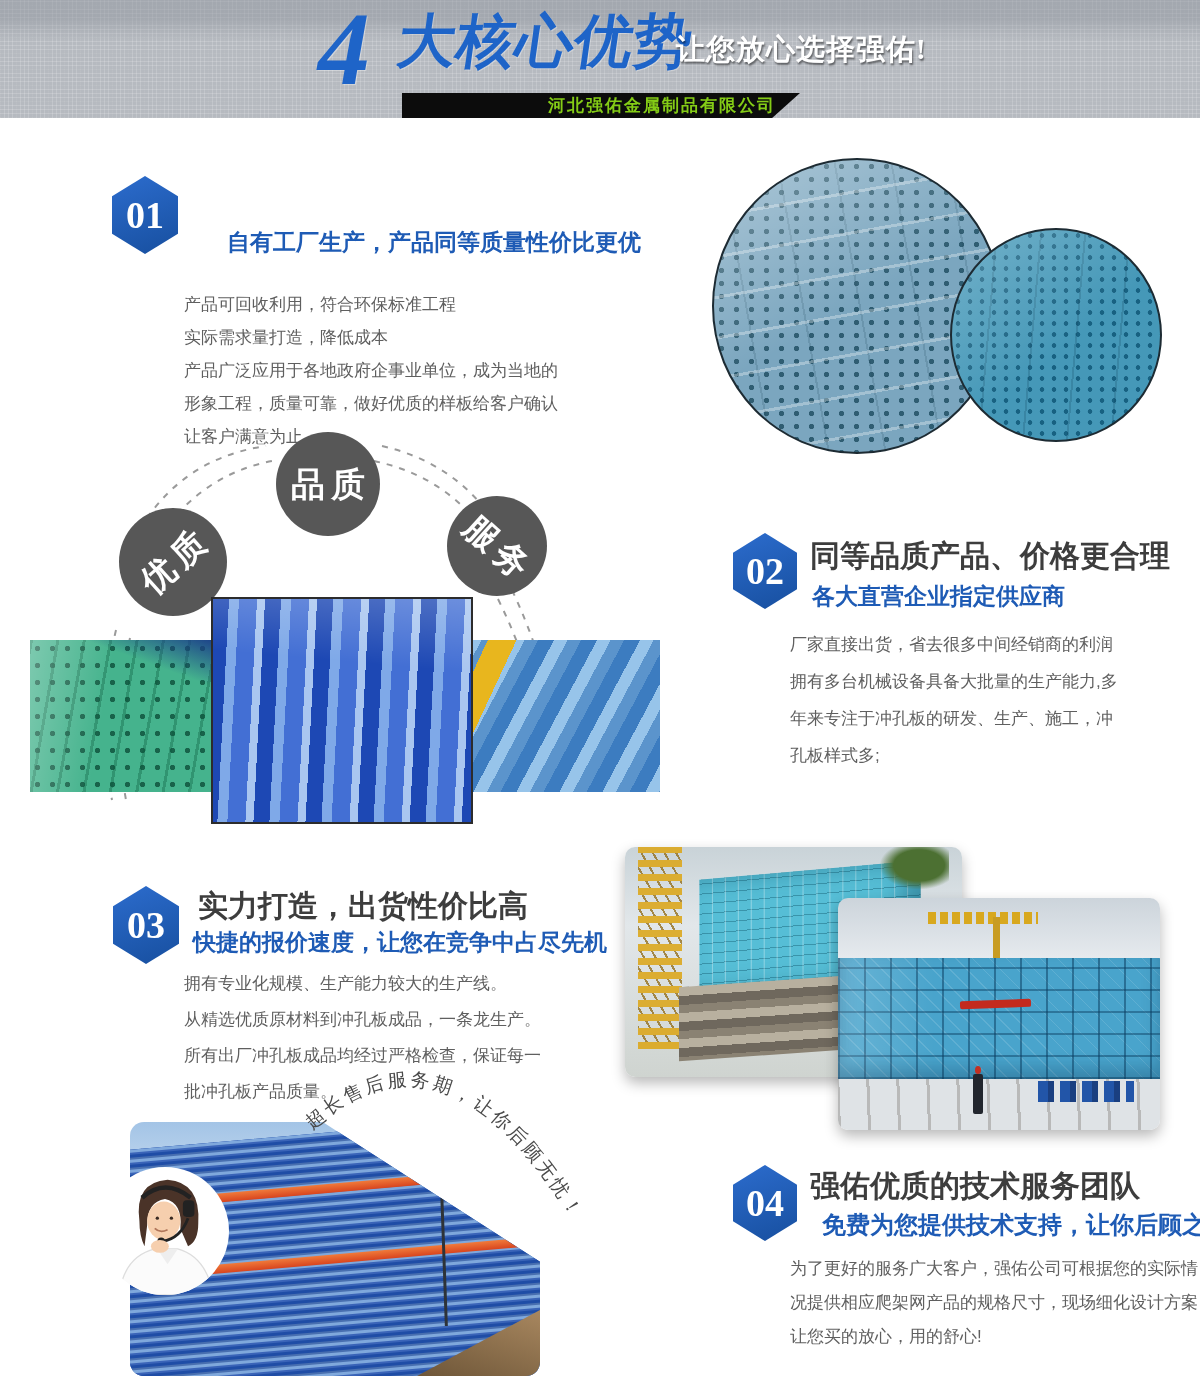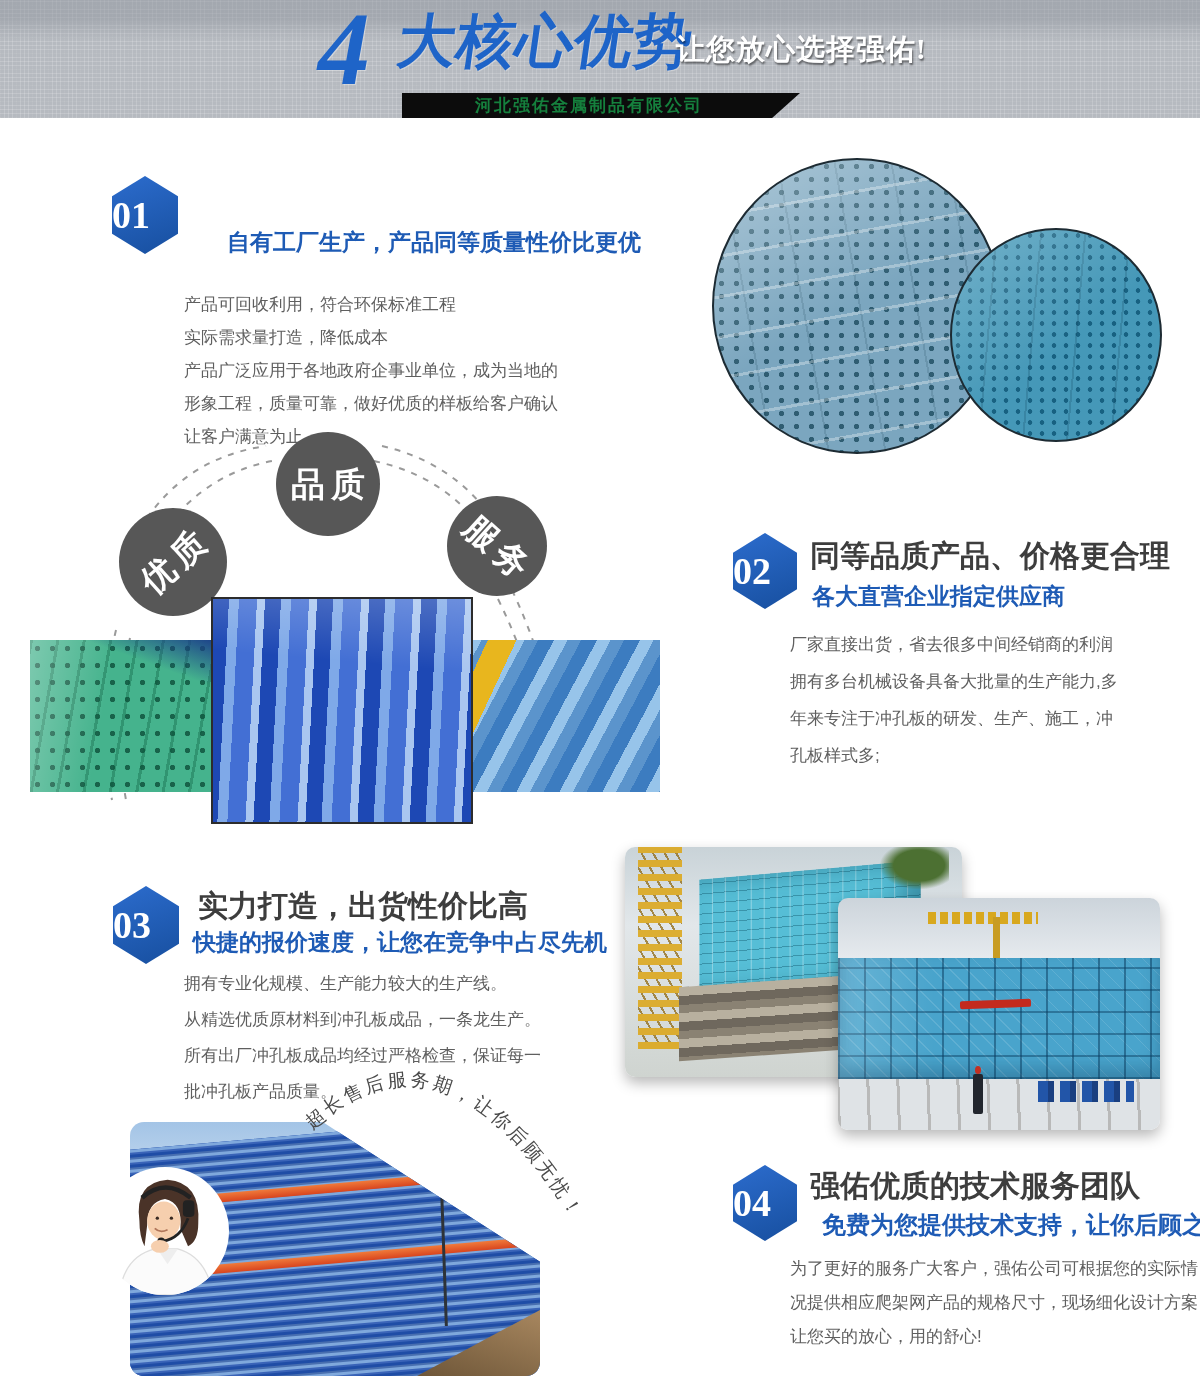--- a/index.html
+++ b/index.html
@@ -26,30 +26,30 @@
     position:absolute; left:398px; top:12px; font:bold 58px/60px "Liberation Serif","DejaVu Serif",serif;
     color:#1e64c8; transform:skewX(-8deg); letter-spacing:1px; text-shadow:1px 1px 0 rgba(255,255,255,.3);
   }
   .hdr-tag {
     position:absolute; left:676px; top:32px; font:bold 29px/34px "Liberation Serif","DejaVu Serif",serif;
     color:#ffffff; letter-spacing:1px; text-shadow:1px 2px 2px rgba(0,0,0,.5);
   }
   .hdr-band {
     position:absolute; left:402px; top:93px; width:398px; height:25px; background:#0c0c0c;
     clip-path:polygon(0 0, 100% 0, 93% 100%, 0 100%);
-    color:#15803d; font:bold 17px/25px "Liberation Sans","DejaVu Sans",sans-serif;
-    text-align:center; letter-spacing:2px; padding-right:24px;
+    color:#84cc16; font:bold 17px/25px "Liberation Sans","DejaVu Sans",sans-serif;
+    text-align:right; letter-spacing:2px; padding-right:24px;
   }
 
   
   .hex {
     position:absolute; width:66px; height:78px;
     background:linear-gradient(160deg,#2c6ccd 0%,#174f9f 100%);
     clip-path:polygon(50% 0%,100% 26%,100% 74%,50% 100%,0% 74%,0% 26%);
-    display:flex; align-items:center; justify-content:flex-start;
+    display:flex; align-items:center; justify-content:center;
     color:#fff; font:bold 38px/38px "Liberation Serif","DejaVu Serif",serif;
   }
   .sec-title { position:absolute; color:#3d3d3d; white-space:nowrap; }
   .t-sans { font:bold 30px/36px "Liberation Sans","DejaVu Sans",sans-serif; }
   .t-serif { font:bold 30px/36px "Liberation Serif","DejaVu Serif",serif; }
   .sec-sub { position:absolute; color:#1e5bb5; font:bold 23px/30px "Liberation Serif","DejaVu Serif",serif; white-space:nowrap; }
   .sec-body { position:absolute; color:#5f5f5f; font:17px/33px "Liberation Sans","DejaVu Sans",sans-serif; white-space:pre-line; }
 
   
   .circ { position:absolute; border-radius:50%; border:2px solid #1d2b33; }

